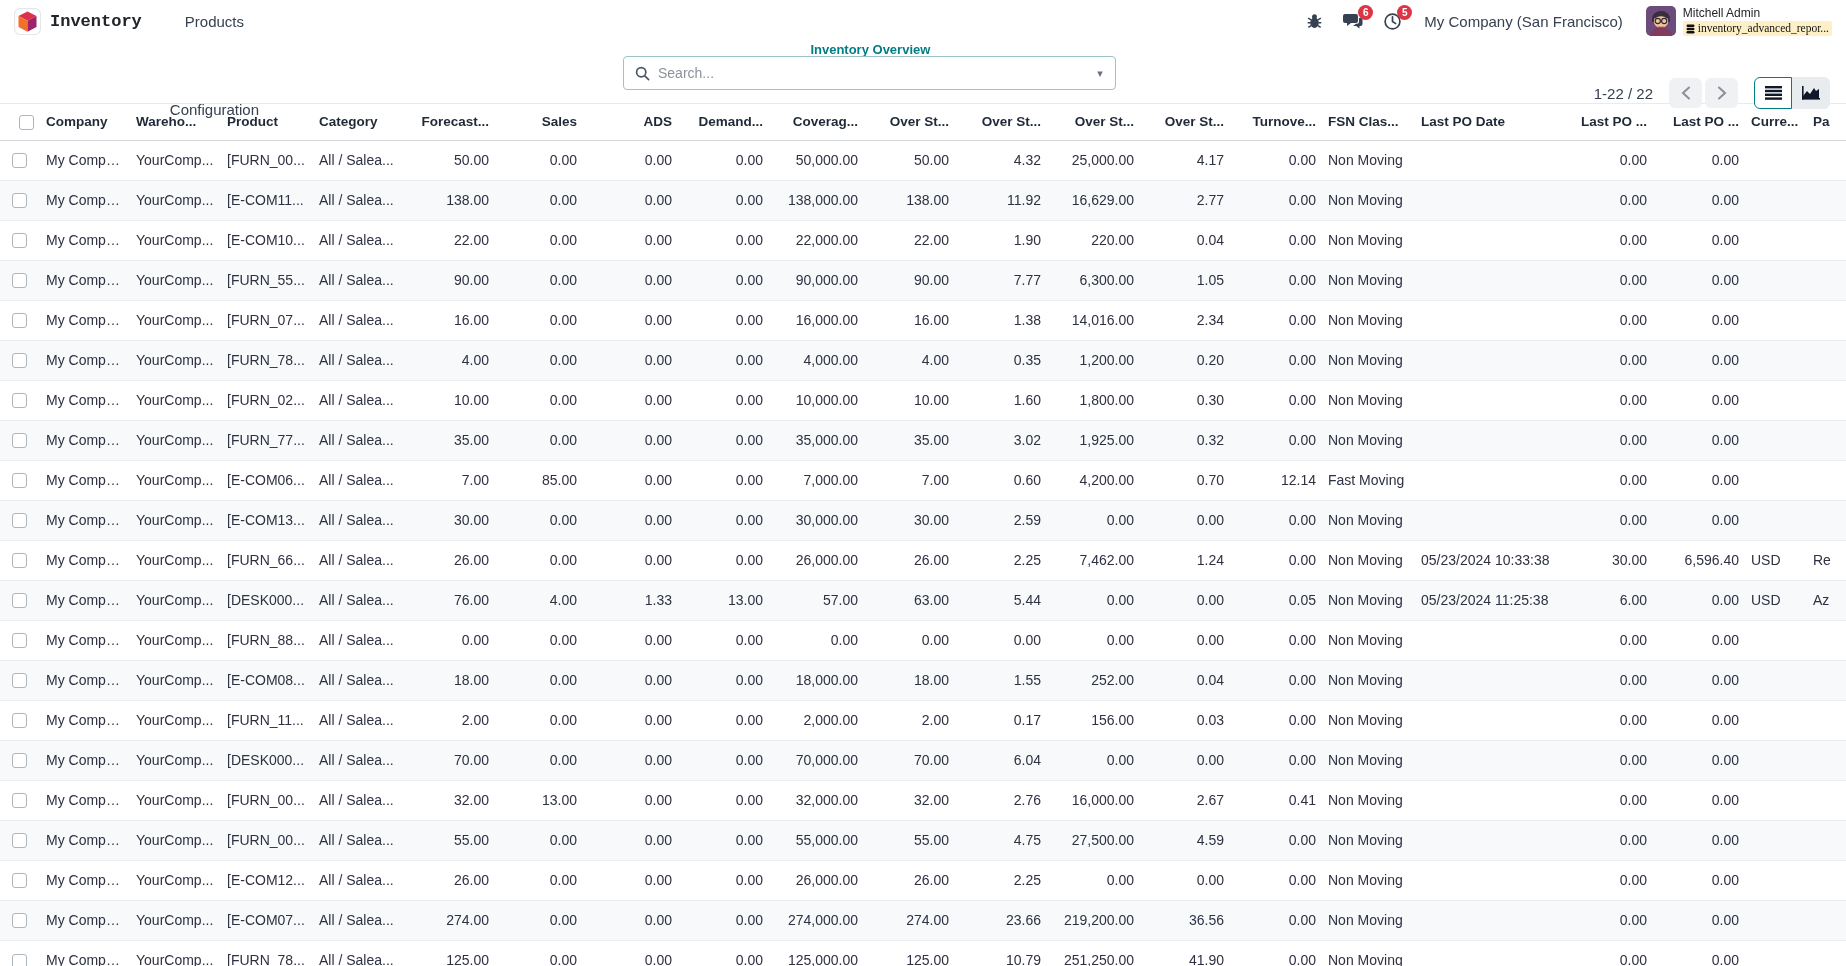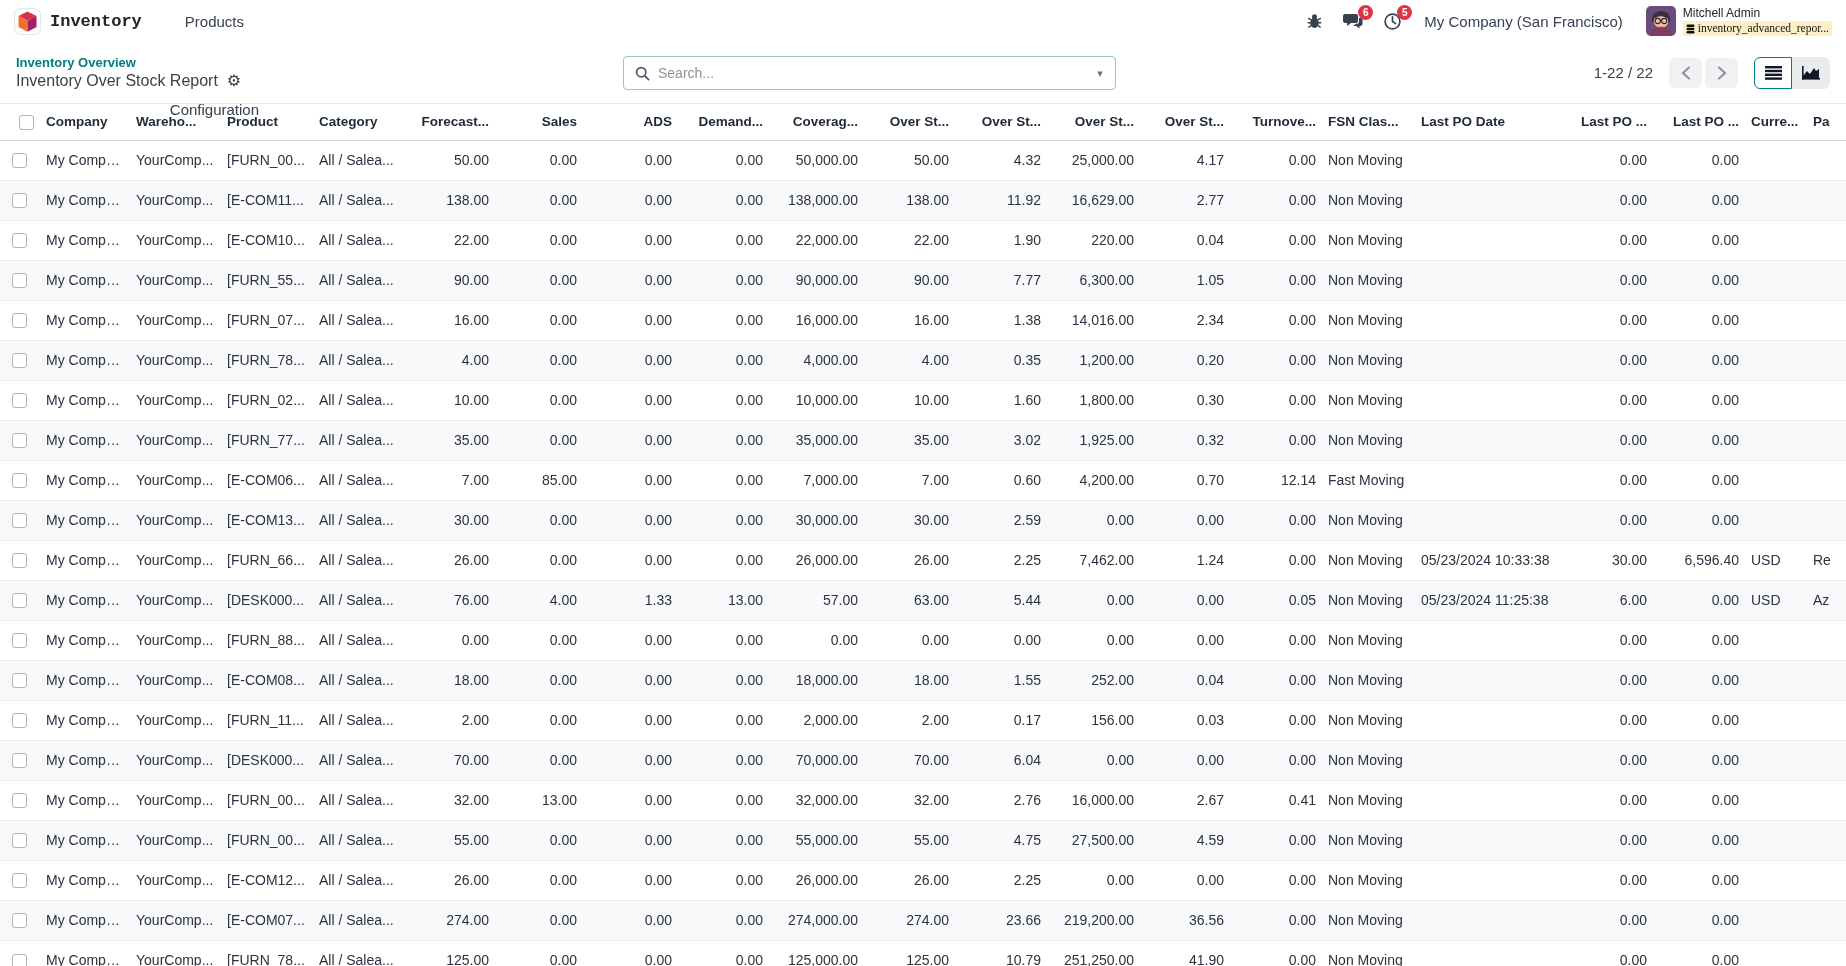--- a/index.html
+++ b/index.html
@@ -20,21 +20,21 @@
     border-radius:8px; font-weight:700; }
   .company-name { font-size:15px; color:#374151; margin:0 6px 0 4px; white-space:nowrap; }
   .user-block { display:flex; align-items:center; gap:7px; cursor:pointer; }
   .user-texts { display:flex; flex-direction:column; justify-content:center; line-height:1.25; }
   .user-name { font-size:12px; color:#212529; }
   .db-badge { display:flex; align-items:center; gap:3px; background:#fdf0c7; padding:0 3px;
     font-family:Liberation Serif, serif; font-size:11.5px; color:#111; border-radius:2px; }
 
   
   .control-panel { position:relative; height:62px; display:flex; align-items:center;
-    padding:0 16px; border-bottom:1px solid #e8eaed; background:#fff; }
+    padding:0 16px; border-bottom:1px solid #e8eaed; background:#fff;flex-direction:column; }
   .breadcrumb-block { display:flex; flex-direction:column; gap:2px; }
   .breadcrumb-parent { font-size:13px; font-weight:700; color:#017e84; cursor:pointer; }
   .title-row { display:flex; align-items:center; gap:9px; }
   .page-title { font-size:16px; color:#404040; }
   .gear { font-size:16px; color:#374151; cursor:pointer; line-height:1; }
   .searchbox { position:absolute; left:623px; top:14px; width:493px; height:34px;
     border:1px solid #9dc3c6; border-radius:4px; background:#fff; display:flex; align-items:center; }
   .searchbox .mag { margin:0 8px 0 11px; display:flex; }
   .searchbox input { flex:1; border:none; outline:none; font-size:14px; color:#374151;
     font-family:"Liberation Sans", sans-serif; background:transparent; }

